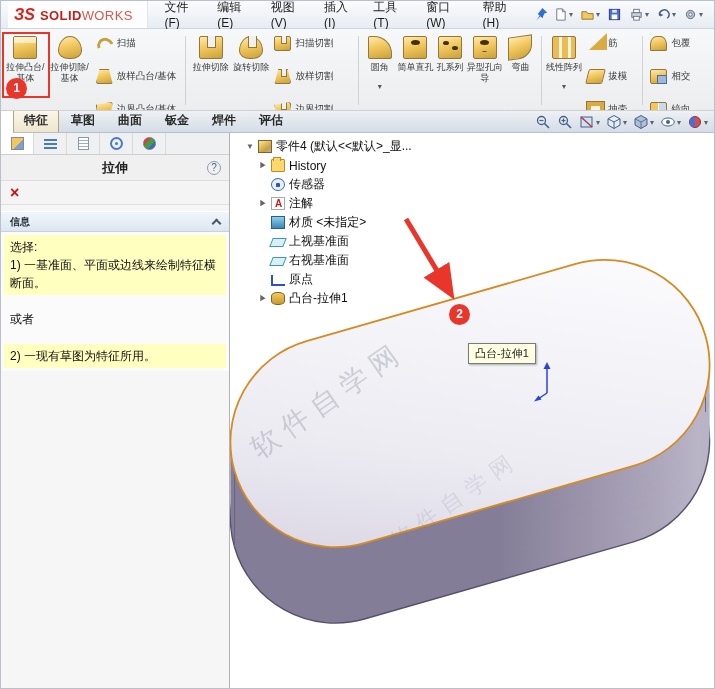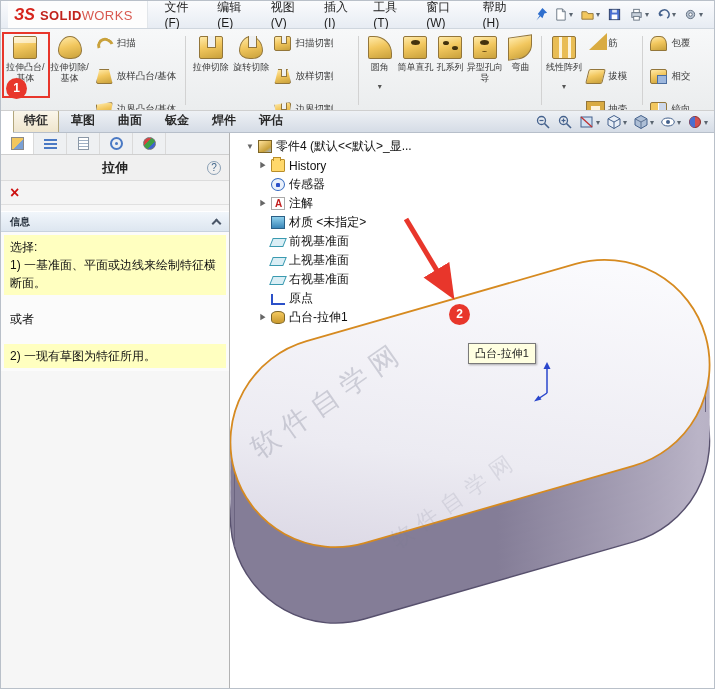--- a/index.html
+++ b/index.html
@@ -488,25 +488,20 @@
           <span>注解</span>
         </div>
         <div class="trow child">
           <span class="tarrow"></span>
           <span class="tic tic-material"></span>
           <span>材质 &lt;未指定&gt;</span>
         </div>
         <div class="trow child">
           <span class="tarrow"></span>
           <span class="tic tic-plane"></span>
-          <span>前视基准面</span>
-        </div>
-        <div class="trow child">
-          <span class="tarrow"></span>
-          <span class="tic tic-plane"></span>
           <span>上视基准面</span>
         </div>
         <div class="trow child">
           <span class="tarrow"></span>
           <span class="tic tic-plane"></span>
           <span>右视基准面</span>
         </div>
         <div class="trow child">
           <span class="tarrow"></span>
           <span class="tic tic-origin"></span>

